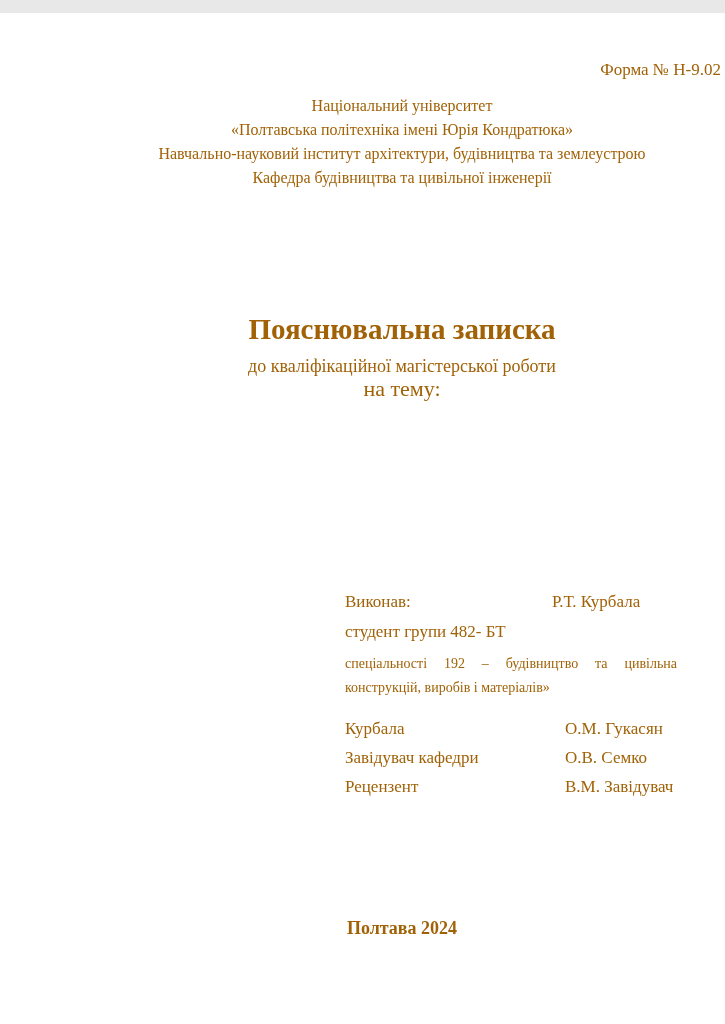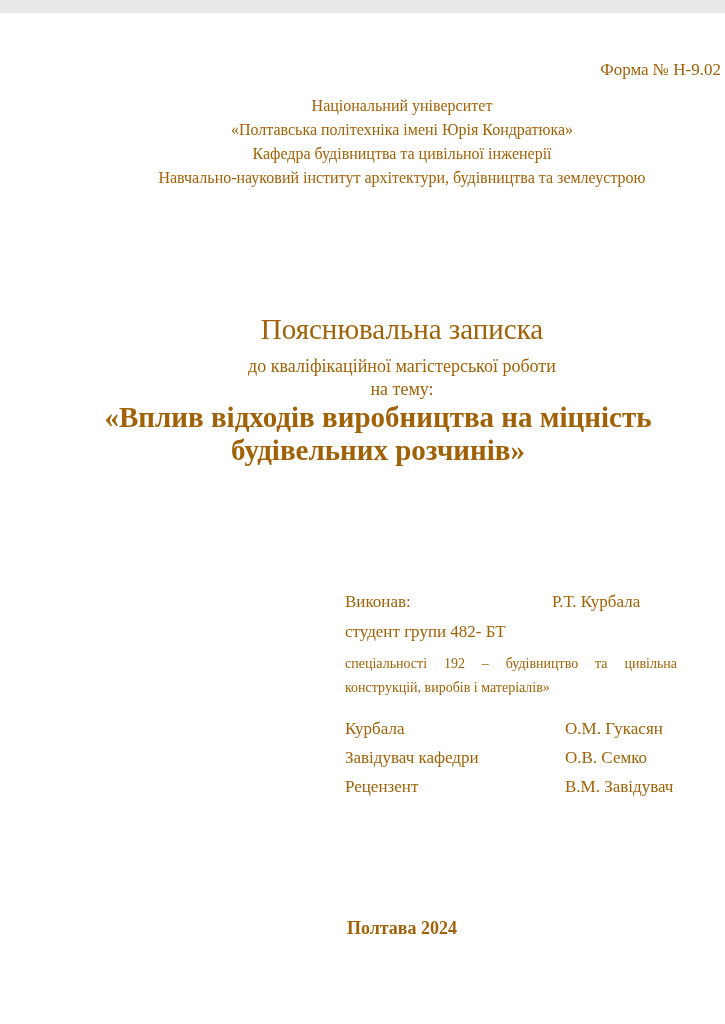--- a/index.html
+++ b/index.html
@@ -25,36 +25,36 @@
     position: absolute;
     top: 81px; left: 126px; width: 552px;
     text-align: center;
     font-size: 16px; line-height: 24px;
   }
   .header-block .hline { white-space: nowrap; }
   .doc-title {
     position: absolute;
     top: 299px; left: 126px; width: 552px;
     text-align: center;
-    font-weight: normal;
+    font-weight: bold;
     font-size: 29px; line-height: 34px;
     white-space: nowrap;
   }
   .doc-type {
     position: absolute;
     top: 342px; left: 126px; width: 552px;
     text-align: center;
     font-size: 18px; line-height: 22px;
     white-space: nowrap;
   }
   .theme-intro {
     position: absolute;
     top: 365px; left: 126px; width: 552px;
     text-align: center;
-    font-size: 18px; line-height: 22px;
+    font-size: 22px; line-height: 22px;
     white-space: nowrap;
   }
   .doc-theme {
     position: absolute;
     top: 388px; left: 102px; width: 552px;
     text-align: center;
     font-weight: bold;
     font-size: 29px; line-height: 33px;
   }
   .doc-theme .tline { white-space: nowrap; }
@@ -88,34 +88,30 @@
 </head>
 <body>
 
 <div class="page">
 
   <div class="form-number">Форма № Н-9.02</div>
 
   <div class="header-block">
     <div class="hline">Національний університет</div>
     <div class="hline">«Полтавська політехніка імені Юрія Кондратюка»</div>
+    <div class="hline">Навчально-науковий інститут архітектури, будівництва та землеустрою</div>
     <div class="hline">Кафедра будівництва та цивільної інженерії</div>
-    <div class="hline">Навчально-науковий інститут архітектури, будівництва та землеустрою</div>
   </div>
 
   <div class="doc-title">Пояснювальна записка</div>
 
   <div class="doc-type">до кваліфікаційної магістерської роботи</div>
 
   <div class="theme-intro">на тему:</div>
 
-  <div class="doc-theme">
-    <div class="tline">«Вплив відходів виробництва на міцність</div>
-    <div class="tline">будівельних розчинів»</div>
-  </div>
 
   <div class="sign-block">
 
     <div class="sign-row row-executor">
       <span class="lbl">Виконав:</span>
       <span class="val-a">Р.Т. Курбала</span>
     </div>
 
     <div class="sign-row row-student">
       <span class="lbl">студент групи 482- БТ</span>

